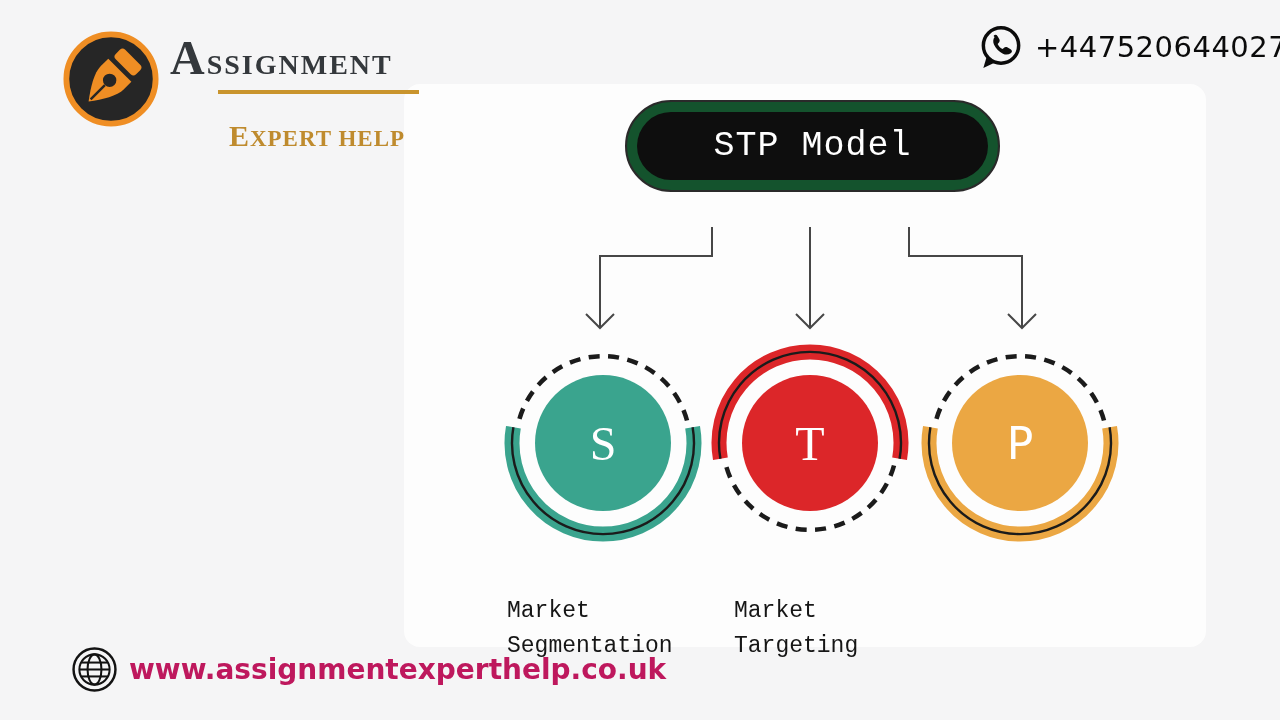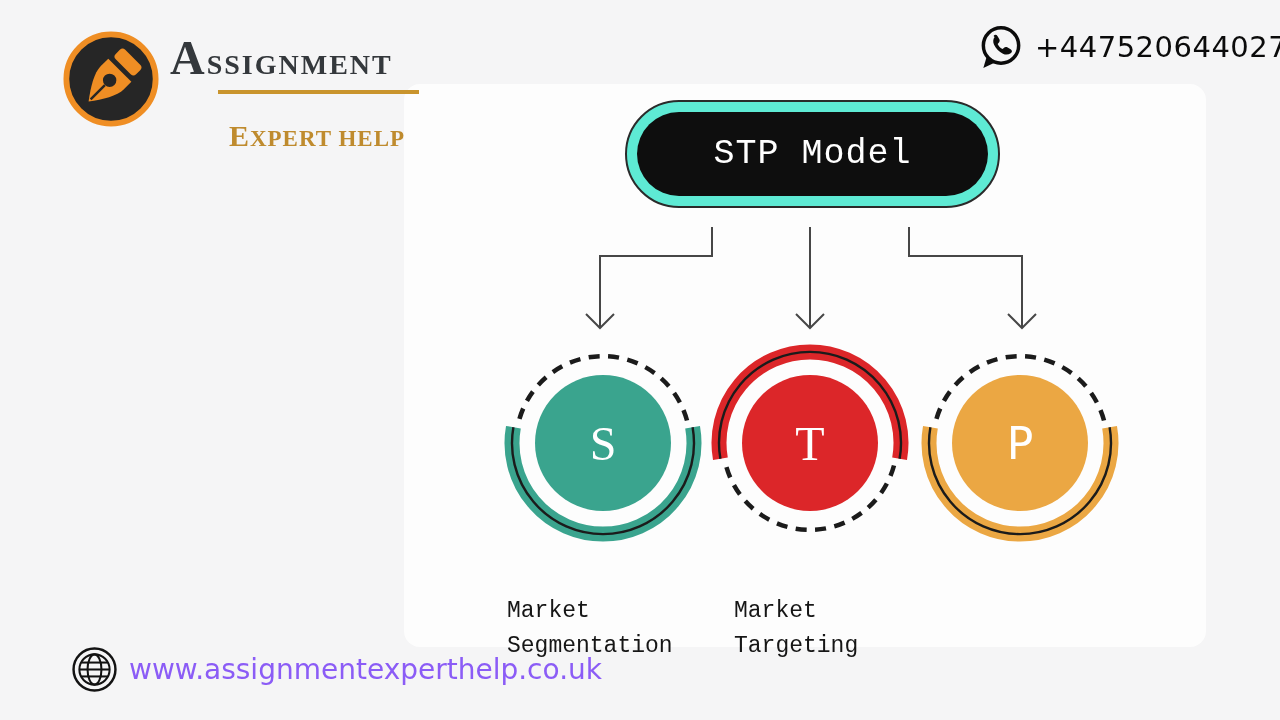--- a/index.html
+++ b/index.html
@@ -42,22 +42,22 @@
   
   .whatsapp-icon { left:976px; top:22px; width:49px; height:49px; }
   .phone-number {
     left:1035px; top:30px;
     font-size:29px; font-weight:500; color:#0b0b0b; letter-spacing:0.5px;
     font-family:"DejaVu Sans", sans-serif;
   }
 
   
   .stp-pill-outer {
-    left:625px; top:100px; width:375px; height:108px;
-    background:#5eead4; border:2px solid #2a2a2a; border-radius:64px;
+    left:625px; top:100px; width:375px; height:92px;
+    background:#14532d; border:2px solid #2a2a2a; border-radius:64px;
   }
   .stp-pill-inner {
     position:absolute; left:10px; top:10px; right:10px; bottom:10px;
     background:#0e0e0e; border-radius:54px;
     display:flex; align-items:center; justify-content:center;
   }
   .stp-pill-title {
     font-family:"Liberation Mono", monospace;
     font-size:35px; color:#ffffff; letter-spacing:1px;
   }
@@ -85,22 +85,23 @@
     margin-top:37px;
   }
   .label-s { left:507px; }
   .label-t { left:734px; }
   .label-p { left:950px; }
 
   
   .globe-icon { left:71px; top:646px; width:47px; height:47px; }
   .website-url {
     left:129px; top:653px;
-    font-size:28px; color:#8b5cf6;
+    font-size:28px; color:#be185d;
     font-family:"DejaVu Sans", sans-serif;
+    font-weight:bold;
   }
 </style>
 </head>
 <body>
 
 <div class="abs diagram-card"></div>
 
 <svg class="abs logo-badge" viewBox="0 0 100 100">
   <circle cx="50" cy="50" r="46.5" fill="#262626" stroke="#ef8e24" stroke-width="6"></circle>
   <g transform="rotate(45 50 50)">

